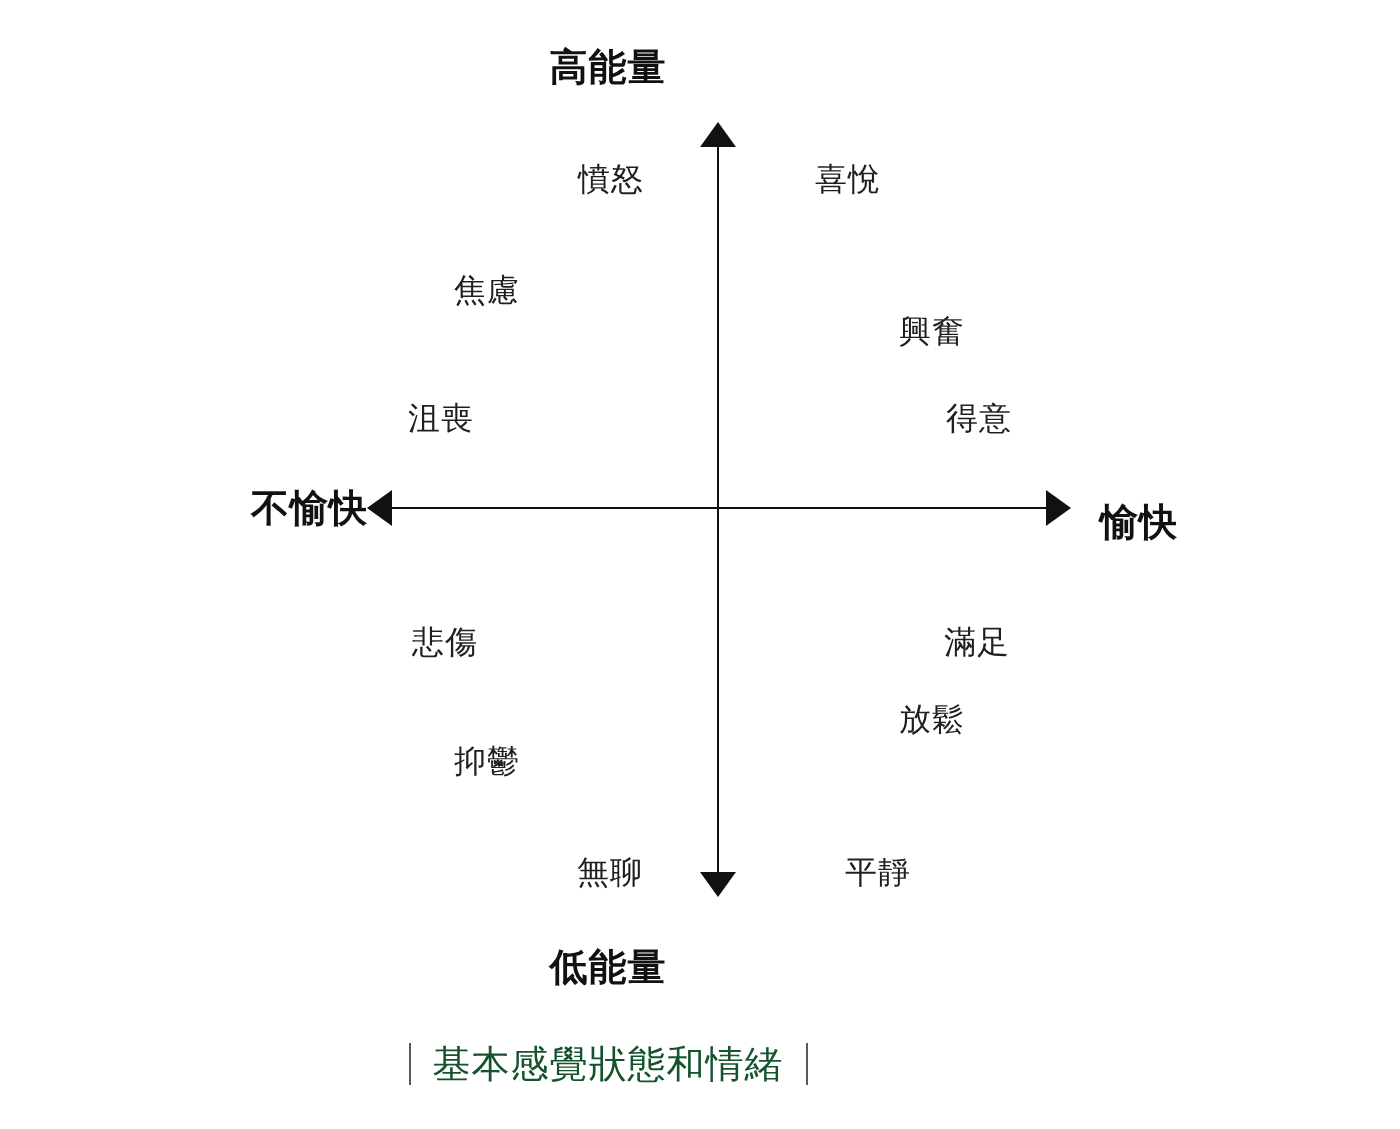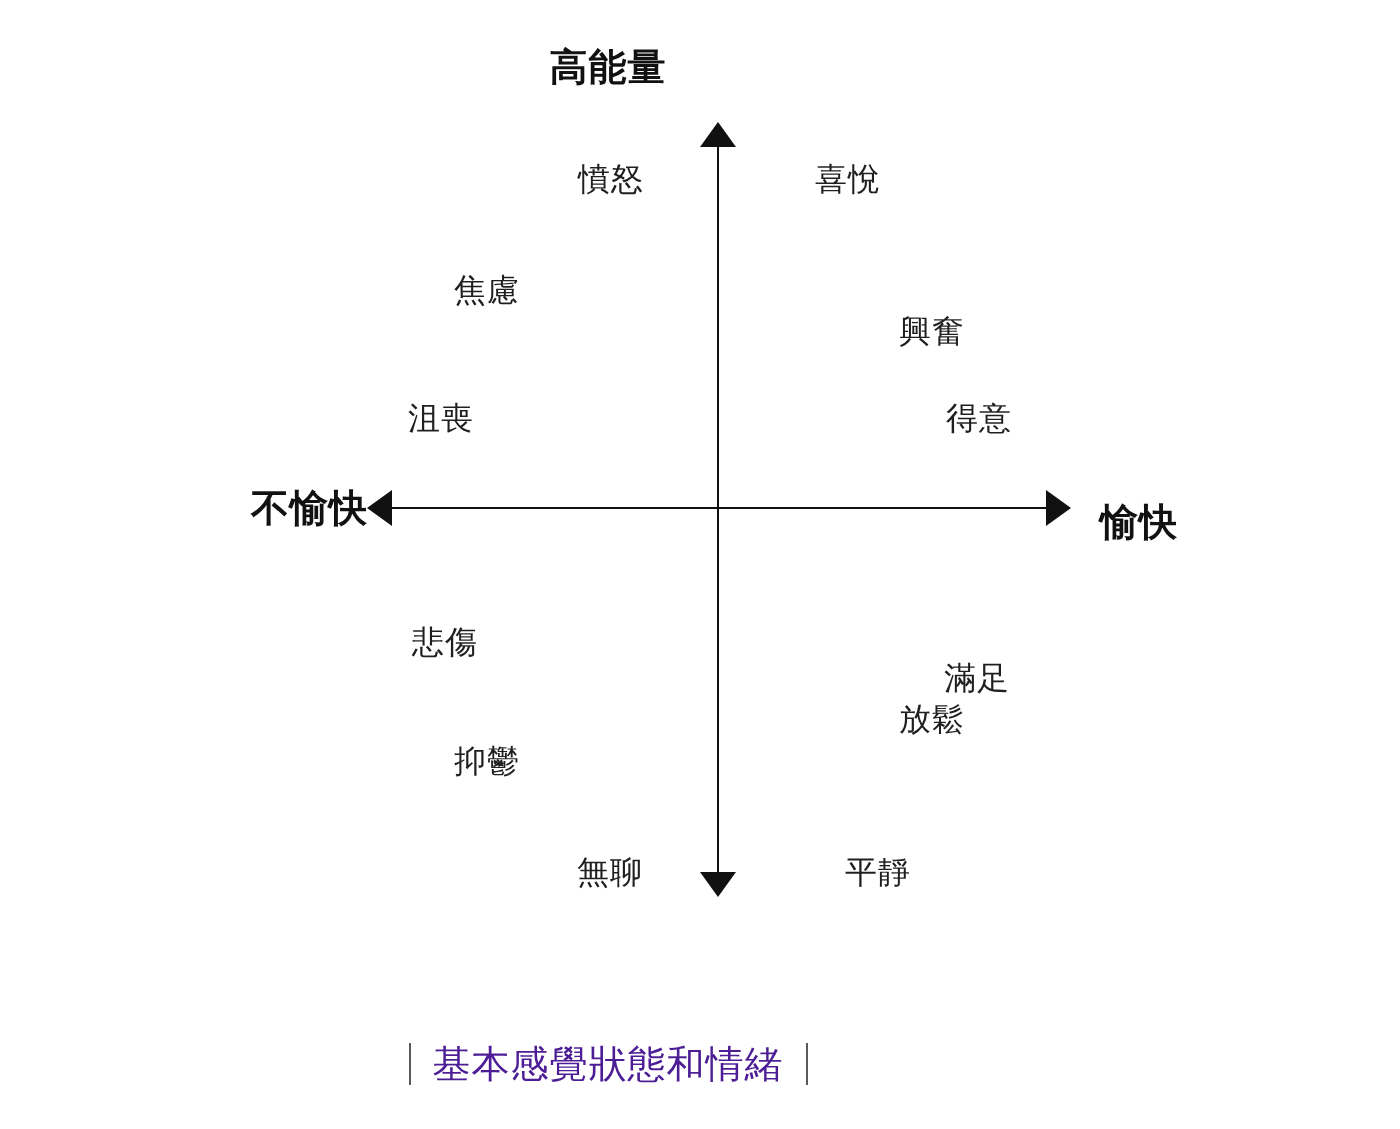--- a/index.html
+++ b/index.html
@@ -109,52 +109,53 @@
     gap: 22px;
   }
   .caption-rule {
     display: block;
     width: 2px;
     height: 42px;
     background: #5a5a5a;
   }
   .caption-text {
     font-size: 38px;
-    color: #4c1d95;
+    color: #14532d;
     white-space: nowrap;
     letter-spacing: 1px;
     line-height: 1;
   }
 </style>
 </head>
 <body>
 
 <div id="canvas">
 
   <div class="axis-line-v"></div>
   <div class="arrow arrow-up"></div>
   <div class="arrow arrow-down"></div>
 
   <div class="axis-line-h"></div>
   <div class="arrow arrow-left"></div>
   <div class="arrow arrow-right"></div>
 
   <div class="axis-label top">高能量</div>
+  <div class="axis-label bottom">低能量</div>
   <div class="axis-label left">不愉快</div>
   <div class="axis-label right">愉快</div>
 
   <div id="emotion-layer">
       <div class="emotion" style="left: 578px; top: 163px;">憤怒</div>
       <div class="emotion" style="left: 815px; top: 163px;">喜悅</div>
       <div class="emotion" style="left: 454px; top: 274px;">焦慮</div>
       <div class="emotion" style="left: 899px; top: 274px; margin-top: 41px;">興奮</div>
       <div class="emotion" style="left: 408px; top: 402px;">沮喪</div>
       <div class="emotion" style="left: 946px; top: 402px;">得意</div>
       <div class="emotion" style="left: 412px; top: 626px;">悲傷</div>
-      <div class="emotion" style="left: 944px; top: 626px; margin-top: 36px;">滿足</div>
+      <div class="emotion" style="left: 944px; top: 626px;">滿足</div>
       <div class="emotion" style="left: 454px; top: 745px;">抑鬱</div>
       <div class="emotion" style="left: 899px; top: 703px;">放鬆</div>
       <div class="emotion" style="left: 535px; top: 856px; margin-left: 42px;">無聊</div>
       <div class="emotion" style="left: 845px; top: 856px;">平靜</div>
     </div>
 
   <div class="caption-wrap">
     <span class="caption-rule"></span>
     <span class="caption-text">基本感覺狀態和情緒</span>
     <span class="caption-rule"></span>

